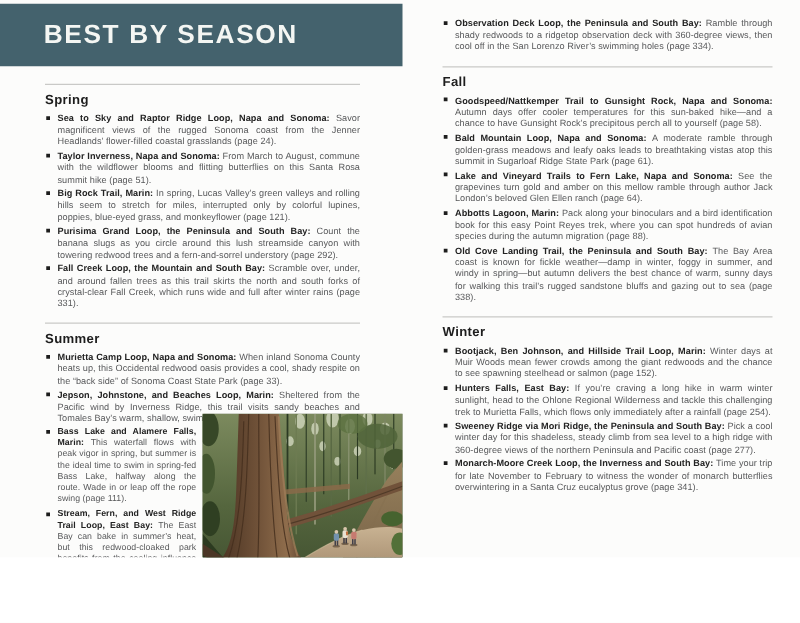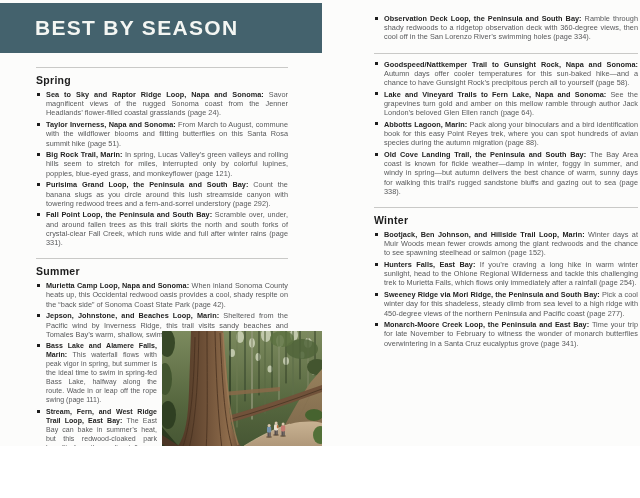--- a/index.html
+++ b/index.html
@@ -11,21 +11,21 @@
   }
   .banner {
     position:absolute; left:0; top:3px; width:322px; height:50px;
     background:#44626d; display:flex; align-items:center;
   }
   .banner-title {
     color:#f4f6f3; font-size:21px; font-weight:bold;
     letter-spacing:1.3px; margin-left:35px; white-space:nowrap;
   }
   .pageL { position:absolute; left:36px; top:63px; width:252px; }
-  .pageR { position:absolute; left:374px; top:14px; width:264px; }
+  .pageR { position:absolute; left:354px; top:14px; width:264px; }
   .rule { height:1px; background:#c9c9c7; margin:11px 0 6px 0; }
   .rule.first { margin-top:4px; }
   .sec-h {
     font-size:10.5px; font-weight:bold; color:#1d1d1d;
     letter-spacing:.3px; margin:0 0 4px 0;
   }
   .item {
     position:relative; padding-left:10px; margin-bottom:2.5px;
     font-size:7.3px; line-height:9.2px; text-align:justify;
     color:#57585a; letter-spacing:.04px;
@@ -71,27 +71,27 @@
 
   <div class="pageL">
 
     <div>
       <div class="rule first"></div>
       <div class="sec-h">Spring</div>
       <div class="item"><span class="lead">Sea to Sky and Raptor Ridge Loop, Napa and Sonoma:</span><span class="desc">Savor magnificent views of the rugged Sonoma coast from the Jenner Headlands’ flower-filled coastal grasslands (page 24).</span></div>
       <div class="item"><span class="lead">Taylor Inverness, Napa and Sonoma:</span><span class="desc">From March to August, commune with the wildflower blooms and flitting butterflies on this Santa Rosa summit hike (page 51).</span></div>
       <div class="item"><span class="lead">Big Rock Trail, Marin:</span><span class="desc">In spring, Lucas Valley’s green valleys and rolling hills seem to stretch for miles, interrupted only by colorful lupines, poppies, blue-eyed grass, and monkeyflower (page 121).</span></div>
       <div class="item"><span class="lead">Purisima Grand Loop, the Peninsula and South Bay:</span><span class="desc">Count the banana slugs as you circle around this lush streamside canyon with towering redwood trees and a fern-and-sorrel understory (page 292).</span></div>
-      <div class="item"><span class="lead">Fall Point Loop, the Peninsula and South Bay:</span><span class="desc">Scramble over, under, and around fallen trees as this trail skirts the north and south forks of crystal-clear Fall Creek, which runs wide and full after winter rains (page 331).</span></div>
+      <div class="item"><span class="lead">Fall Creek Loop, the Mountain and South Bay:</span><span class="desc">Scramble over, under, and around fallen trees as this trail skirts the north and south forks of crystal-clear Fall Creek, which runs wide and full after winter rains (page 331).</span></div>
     </div>
 
     <div>
       <div class="rule"></div>
       <div class="sec-h">Summer</div>
-      <div class="item"><span class="lead">Murietta Camp Loop, Napa and Sonoma:</span><span class="desc">When inland Sonoma County heats up, this Occidental redwood oasis provides a cool, shady respite on the “back side” of Sonoma Coast State Park (page 42).</span></div>
+      <div class="item"><span class="lead">Murietta Camp Loop, Napa and Sonoma:</span><span class="desc">When inland Sonoma County heats up, this Occidental redwood oasis provides a cool, shady respite on the “back side” of Sonoma Coast State Park (page 33).</span></div>
       <div class="item"><span class="lead">Jepson, Johnstone, and Beaches Loop, Marin:</span><span class="desc">Sheltered from the Pacific wind by Inverness Ridge, this trail visits sandy beaches and Tomales Bay’s warm, shallow, swimmer-friendly waters (page 91).</span></div>
       <div class="narrow">
         <div class="item"><span class="lead">Bass Lake and Alamere Falls, Marin:</span><span class="desc">This waterfall flows with peak vigor in spring, but summer is the ideal time to swim in spring-fed Bass Lake, halfway along the route. Wade in or leap off the rope swing (page 111).</span></div>
         <div class="item"><span class="lead">Stream, Fern, and West Ridge Trail Loop, East Bay:</span><span class="desc">The East Bay can bake in summer’s heat, but this redwood-cloaked park benefits from the cooling influence of Pacific fog (page 229).</span></div>
       </div>
     </div>
   </div>
 
   <div class="photo">
     <svg viewBox="0 0 160 148" preserveAspectRatio="none">
@@ -238,32 +238,34 @@
   </div>
 
   <div class="pageR">
 
     <div>
       <div class="item"><span class="lead">Observation Deck Loop, the Peninsula and South Bay:</span><span class="desc">Ramble through shady redwoods to a ridgetop observation deck with 360-degree views, then cool off in the San Lorenzo River’s swimming holes (page 334).</span></div>
     </div>
 
     <div>
       <div class="rule"></div>
+      <div class="sec-h">Fall</div>
       <div class="item"><span class="lead">Goodspeed/Nattkemper Trail to Gunsight Rock, Napa and Sonoma:</span><span class="desc">Autumn days offer cooler temperatures for this sun-baked hike—and a chance to have Gunsight Rock’s precipitous perch all to yourself (page 58).</span></div>
+      <div class="item"><span class="lead">Bald Mountain Loop, Napa and Sonoma:</span><span class="desc">A moderate ramble through golden-grass meadows and leafy oaks leads to breathtaking vistas atop this summit in Sugarloaf Ridge State Park (page 61).</span></div>
       <div class="item"><span class="lead">Lake and Vineyard Trails to Fern Lake, Napa and Sonoma:</span><span class="desc">See the grapevines turn gold and amber on this mellow ramble through author Jack London’s beloved Glen Ellen ranch (page 64).</span></div>
       <div class="item"><span class="lead">Abbotts Lagoon, Marin:</span><span class="desc">Pack along your binoculars and a bird identification book for this easy Point Reyes trek, where you can spot hundreds of avian species during the autumn migration (page 88).</span></div>
       <div class="item"><span class="lead">Old Cove Landing Trail, the Peninsula and South Bay:</span><span class="desc">The Bay Area coast is known for fickle weather—damp in winter, foggy in summer, and windy in spring—but autumn delivers the best chance of warm, sunny days for walking this trail’s rugged sandstone bluffs and gazing out to sea (page 338).</span></div>
     </div>
 
     <div>
       <div class="rule"></div>
       <div class="sec-h">Winter</div>
       <div class="item"><span class="lead">Bootjack, Ben Johnson, and Hillside Trail Loop, Marin:</span><span class="desc">Winter days at Muir Woods mean fewer crowds among the giant redwoods and the chance to see spawning steelhead or salmon (page 152).</span></div>
       <div class="item"><span class="lead">Hunters Falls, East Bay:</span><span class="desc">If you’re craving a long hike in warm winter sunlight, head to the Ohlone Regional Wilderness and tackle this challenging trek to Murietta Falls, which flows only immediately after a rainfall (page 254).</span></div>
-      <div class="item"><span class="lead">Sweeney Ridge via Mori Ridge, the Peninsula and South Bay:</span><span class="desc">Pick a cool winter day for this shadeless, steady climb from sea level to a high ridge with 450-degree views of the northern Peninsula and Pacific coast (page 277).</span></div>
-      <div class="item"><span class="lead">Monarch-Moore Creek Loop, the Peninsula and East Bay:</span><span class="desc">Time your trip for late November to February to witness the wonder of monarch butterflies overwintering in a Santa Cruz eucalyptus grove (page 341).</span></div>
+      <div class="item"><span class="lead">Sweeney Ridge via Mori Ridge, the Peninsula and South Bay:</span><span class="desc">Pick a cool winter day for this shadeless, steady climb from sea level to a high ridge with 360-degree views of the northern Peninsula and Pacific coast (page 277).</span></div>
+      <div class="item"><span class="lead">Monarch-Moore Creek Loop, the Inverness and South Bay:</span><span class="desc">Time your trip for late November to February to witness the wonder of monarch butterflies overwintering in a Santa Cruz eucalyptus grove (page 341).</span></div>
     </div>
   </div>
 
   <div class="pnum left">12</div>
   <div class="pnum right">13</div>
 
 </div>
 
 </body></html>

